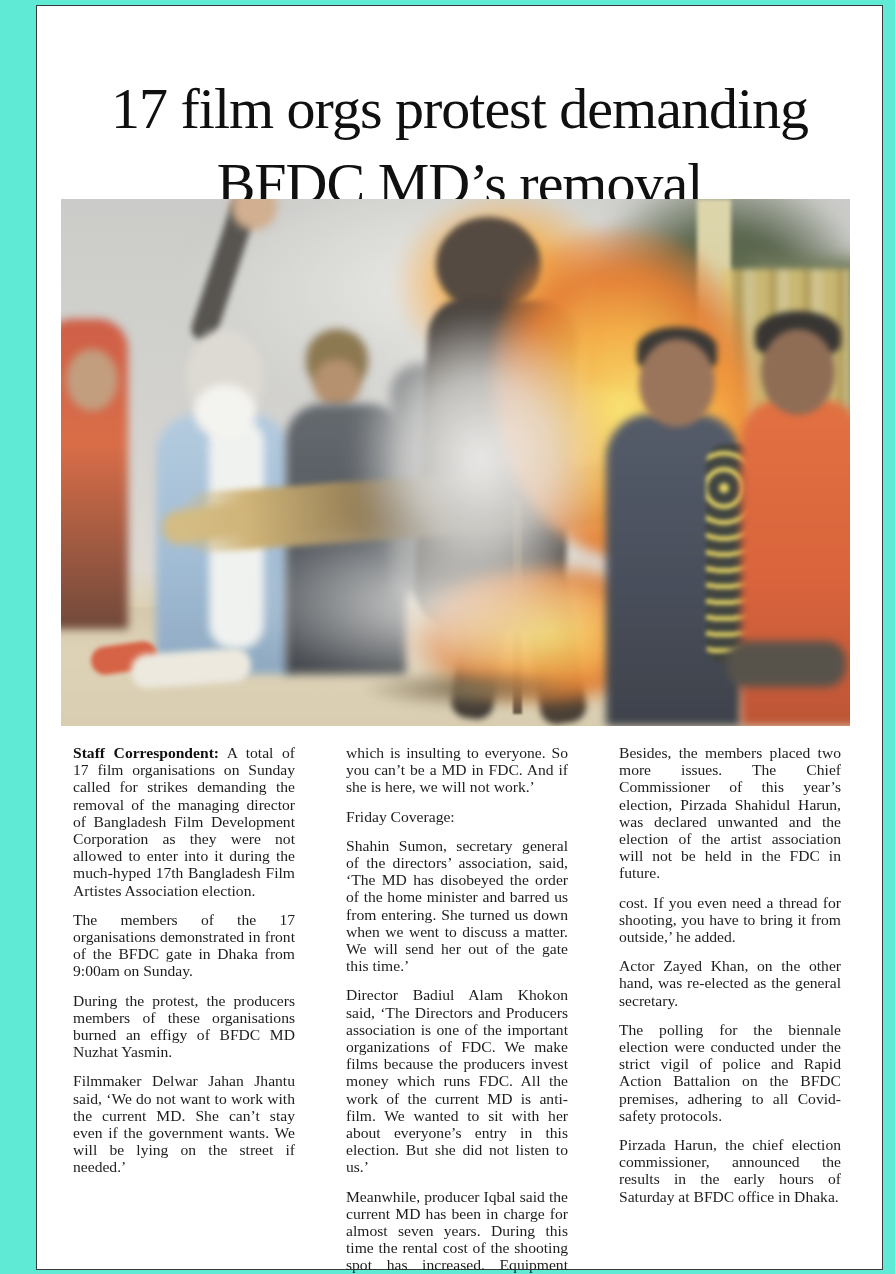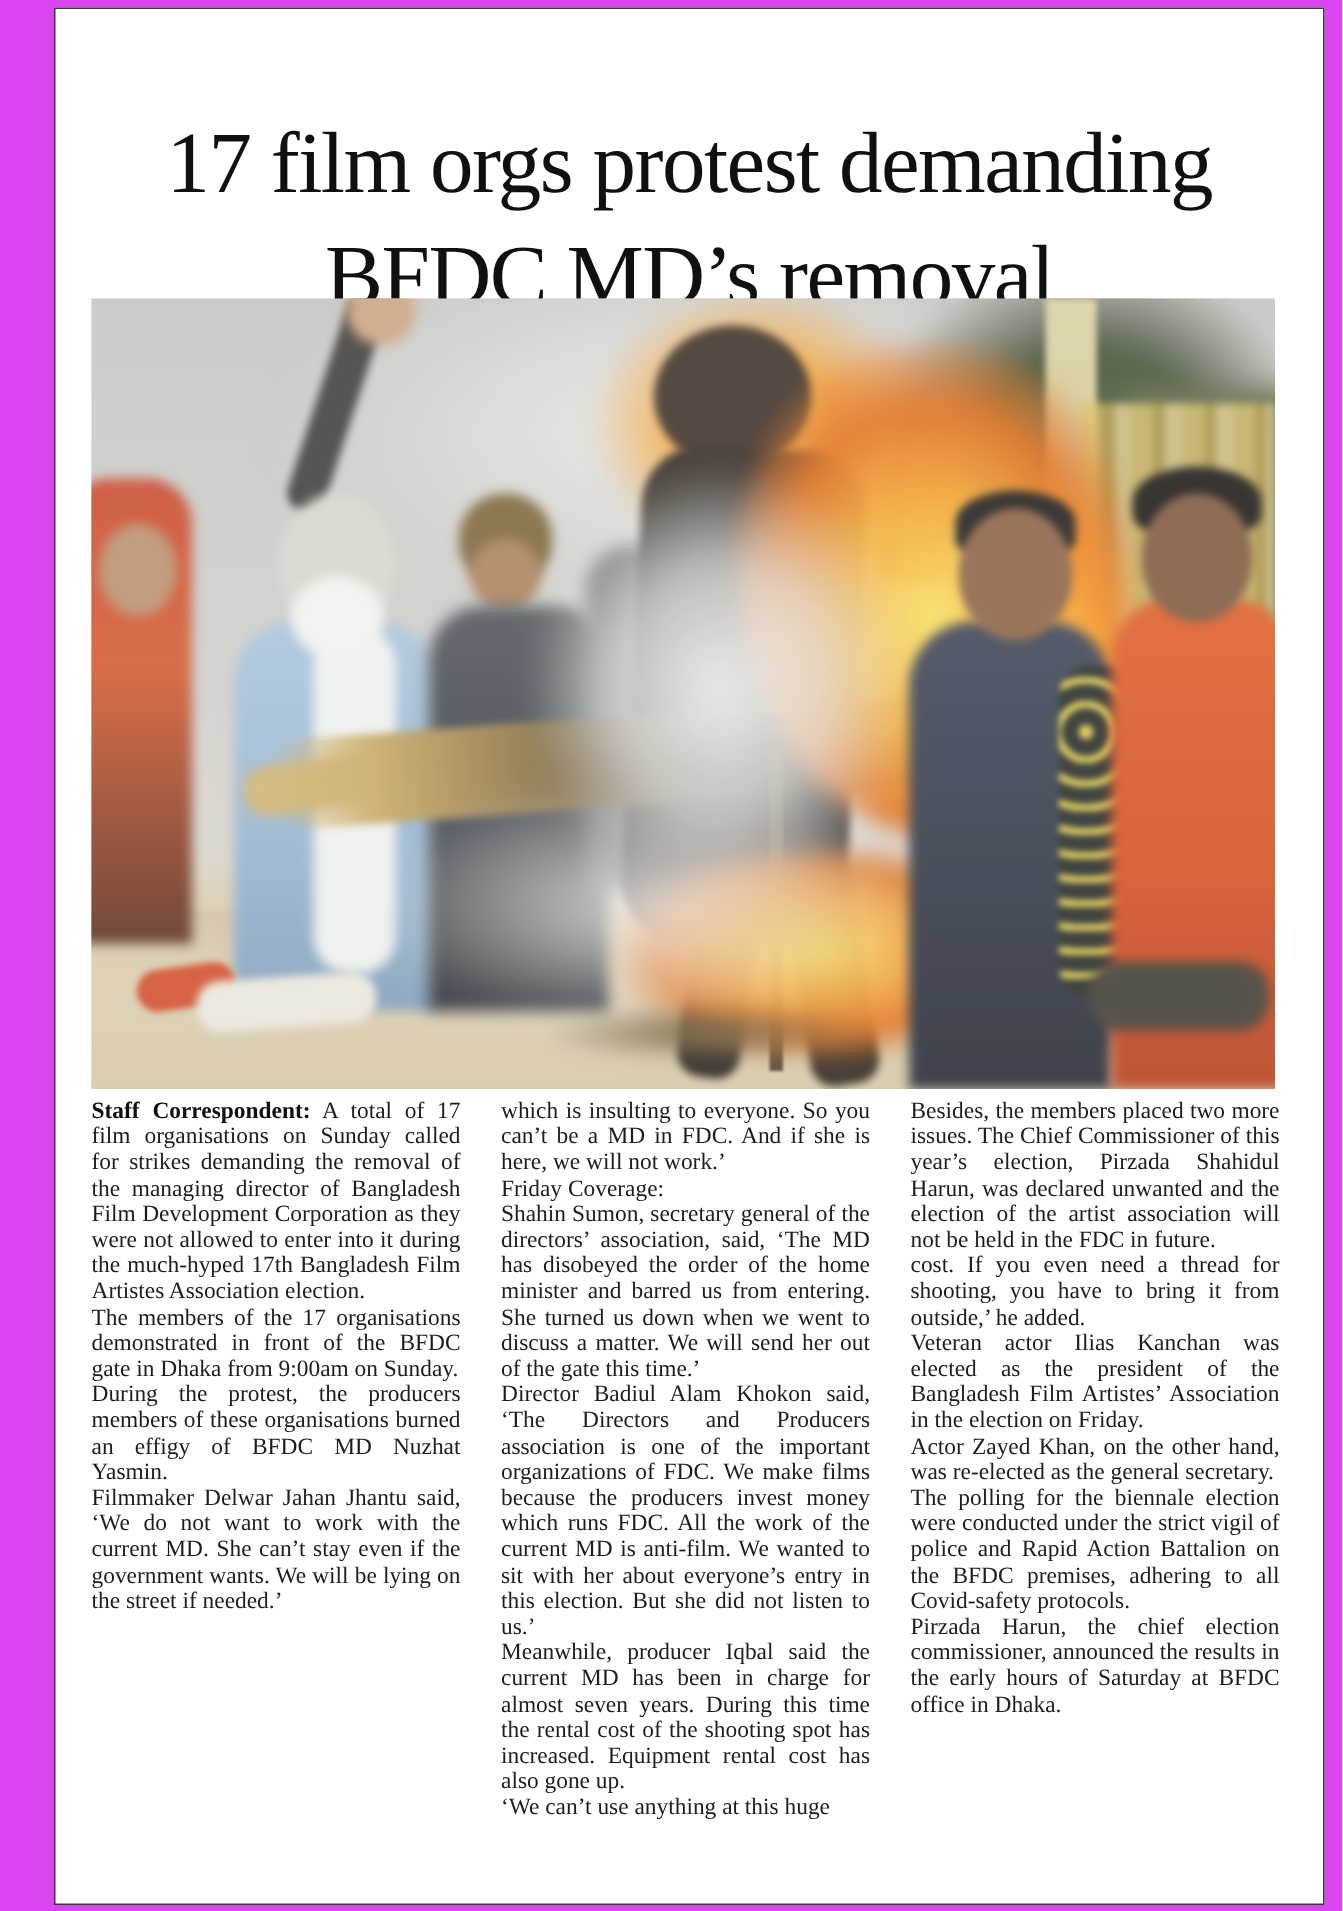--- a/index.html
+++ b/index.html
@@ -1,16 +1,16 @@
 <!DOCTYPE html>
 <html><head>
 <meta charset="utf-8">
 <style>
   html,body{margin:0;padding:0;background:#ffffff;}
-  .page{position:relative;width:895px;height:1274px;background:#d946ef;overflow:hidden;
+  .page{position:relative;width:895px;height:1274px;background:#5eead4;overflow:hidden;
         font-family:"Liberation Serif",serif;color:#1c1c1c;}
   .frame{position:absolute;left:36px;top:5px;width:845px;height:1263px;
          border:1.5px solid #3a3a3a;background:#ffffff;}
   
   .headline{position:absolute;top:26px;left:0;width:100%;text-align:center;
             font-family:"Liberation Serif",serif;font-weight:400;color:#101010;
             font-size:58px;line-height:75px;letter-spacing:-1px;}
   
   .photo{position:absolute;left:24px;top:193px;width:789px;height:527px;overflow:hidden;
          background:linear-gradient(180deg,#c3c4c0 0%,#cdccc8 45%,#d8d3ca 70%,#d8c9a6 78%,#d5c5a2 100%);}
@@ -93,21 +93,21 @@
   
   .shoe-red{left:30px;top:445px;width:66px;height:28px;background:#d14a28;border-radius:14px;transform:rotate(-8deg);filter:blur(2px);}
   .sack-white{left:70px;top:452px;width:120px;height:34px;background:#eae6da;border-radius:16px;transform:rotate(-4deg);filter:blur(3px);}
   .boots-right{left:665px;top:442px;width:120px;height:46px;background:#3c372e;border-radius:20px;filter:blur(4px);}
   .debris{left:300px;top:470px;width:220px;height:40px;border-radius:50%;
         background:radial-gradient(closest-side,#6b5836 0%,rgba(107,88,54,0) 100%);filter:blur(5px);}
   .ph-haze{left:0;top:0;width:789px;height:527px;background:rgba(255,255,255,.14);}
   
   .columns{position:absolute;left:24px;top:726px;width:792px;display:flex;gap:27px;}
   .col{width:246px;font-size:15.6px;line-height:17.2px;text-align:justify;color:#1d1d1d;}
-  .col p{margin:0;}
+  .col p{margin:12px;}
   .col .byline{font-weight:700;color:#111;}
 </style>
 </head>
 <body>
 
 <div class="page">
   <div class="frame">
 
     <h1 class="headline"><span>17 film orgs protest demanding</span><br><span>BFDC MD’s removal</span></h1>
 
@@ -171,21 +171,20 @@
         <p>which is insulting to everyone. So you can’t be a MD in FDC. And if she is here, we will not work.’</p>
         <p>Friday Coverage:</p>
         <p>Shahin Sumon, secretary general of the directors’ association, said, ‘The MD has disobeyed the order of the home minister and barred us from entering. She turned us down when we went to discuss a matter. We will send her out of the gate this time.’</p>
         <p>Director Badiul Alam Khokon said, ‘The Directors and Producers association is one of the important organizations of FDC. We make films because the producers invest money which runs FDC. All the work of the current MD is anti-film. We wanted to sit with her about everyone’s entry in this election. But she did not listen to us.’</p>
         <p>Meanwhile, producer Iqbal said the current MD has been in charge for almost seven years. During this time the rental cost of the shooting spot has increased. Equipment rental cost has also gone up.</p>
         <p>‘We can’t use anything at this huge</p>
       </div>
       <div class="col">
         <p>Besides, the members placed two more issues. The Chief Commissioner of this year’s election, Pirzada Shahidul Harun, was declared unwanted and the election of the artist association will not be held in the FDC in future.</p>
         <p>cost. If you even need a thread for shooting, you have to bring it from outside,’ he added.</p>
-        <p>Veteran actor Ilias Kanchan was elected as the president of the Bangladesh Film Artistes’ Association in the election on Friday.</p>
         <p>Actor Zayed Khan, on the other hand, was re-elected as the general secretary.</p>
         <p>The polling for the biennale election were conducted under the strict vigil of police and Rapid Action Battalion on the BFDC premises, adhering to all Covid-safety protocols.</p>
         <p>Pirzada Harun, the chief election commissioner, announced the results in the early hours of Saturday at BFDC office in Dhaka.</p>
       </div>
     </div>
 
   </div>
 </div>
 
 </body></html>

